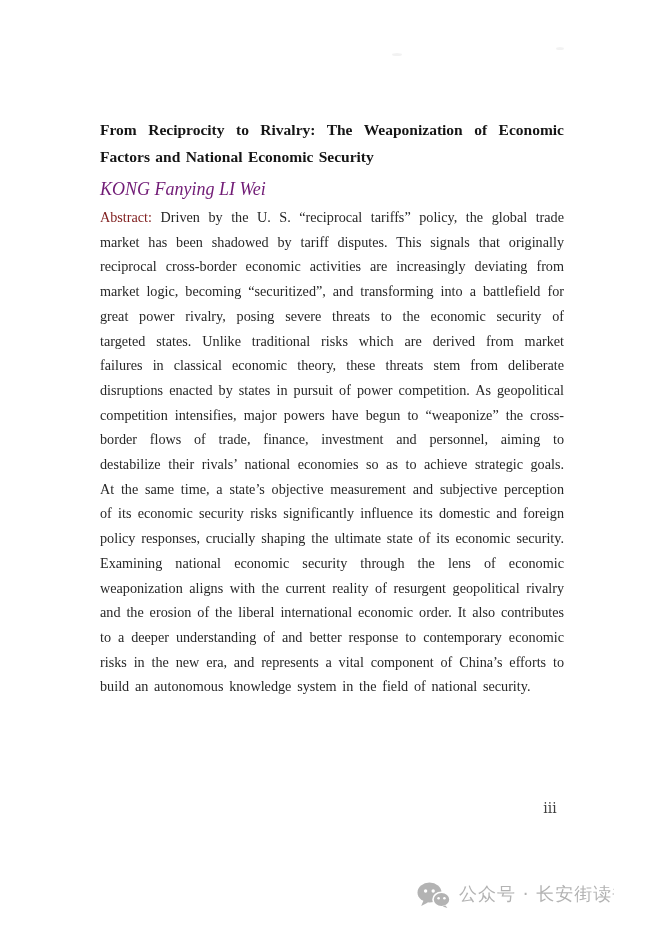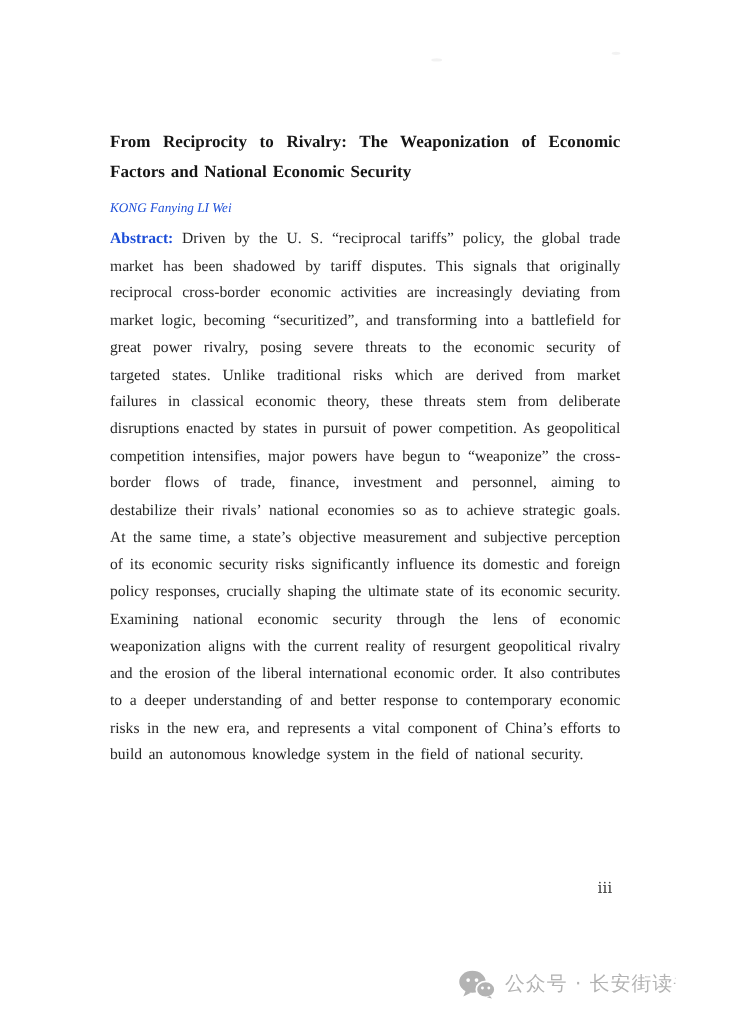--- a/index.html
+++ b/index.html
@@ -15,28 +15,28 @@
   .artifact.a1 { left:392px; top:53px; width:10px; height:3px; }
   .artifact.a2 { left:556px; top:47px; width:8px; height:3px; }
   .content {
     position:absolute; left:100px; top:116px; width:464px; color:#262626;
   }
   .title {
     margin:0 0 7px 0; font-weight:bold; font-size:15.5px; line-height:27px;
     text-align:justify; color:#151515; word-spacing:1.5px;
   }
   .authors {
-    margin:0 0 3px 0; font-style:italic; font-size:12px; line-height:25px;
-    color:#1d4ed8;
+    margin:0 0 3px 0; font-style:italic; font-size:18px; line-height:25px;
+    color:#701a75;
   }
   .para {
     margin:0; font-size:14.2px; line-height:24.7px; text-align:justify;
     word-spacing:2.2px; color:#272727;
   }
-  .lead { font-weight:bold; color:#1d4ed8;margin-top:20px; }
+  .lead { font-weight:normal; color:#7f1d1d;margin-top:20px; }
   .page-number {
     position:absolute; left:535px; top:800px; width:30px; text-align:center;
     font-family:"DejaVu Serif","DejaVu Sans",serif; font-size:14px; color:#3f3f3f;
   }
   .watermark {
     position:absolute; left:417px; top:882px; height:32px;
     display:flex; align-items:flex-start; gap:9px;
     font-family:"DejaVu Sans","Liberation Sans",sans-serif;
     font-size:18px; letter-spacing:1px; color:#b3b3b3; white-space:nowrap;
   }

